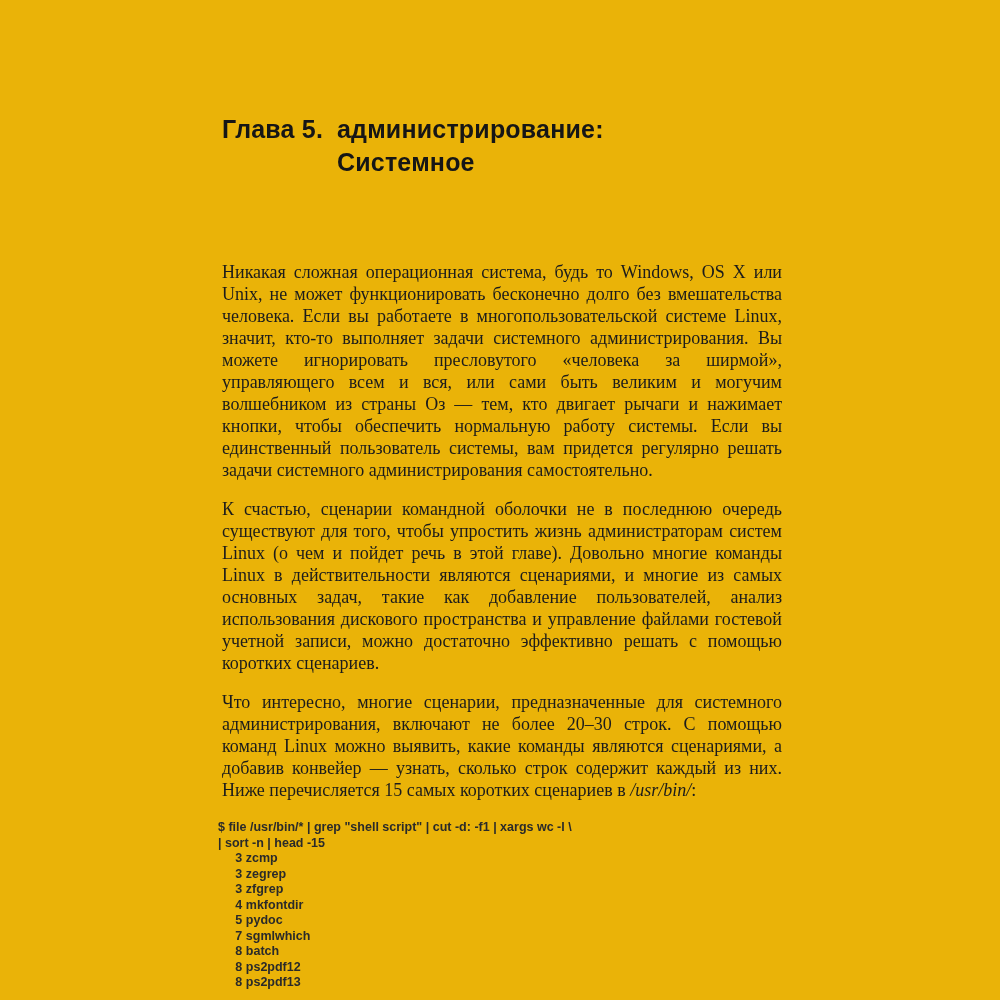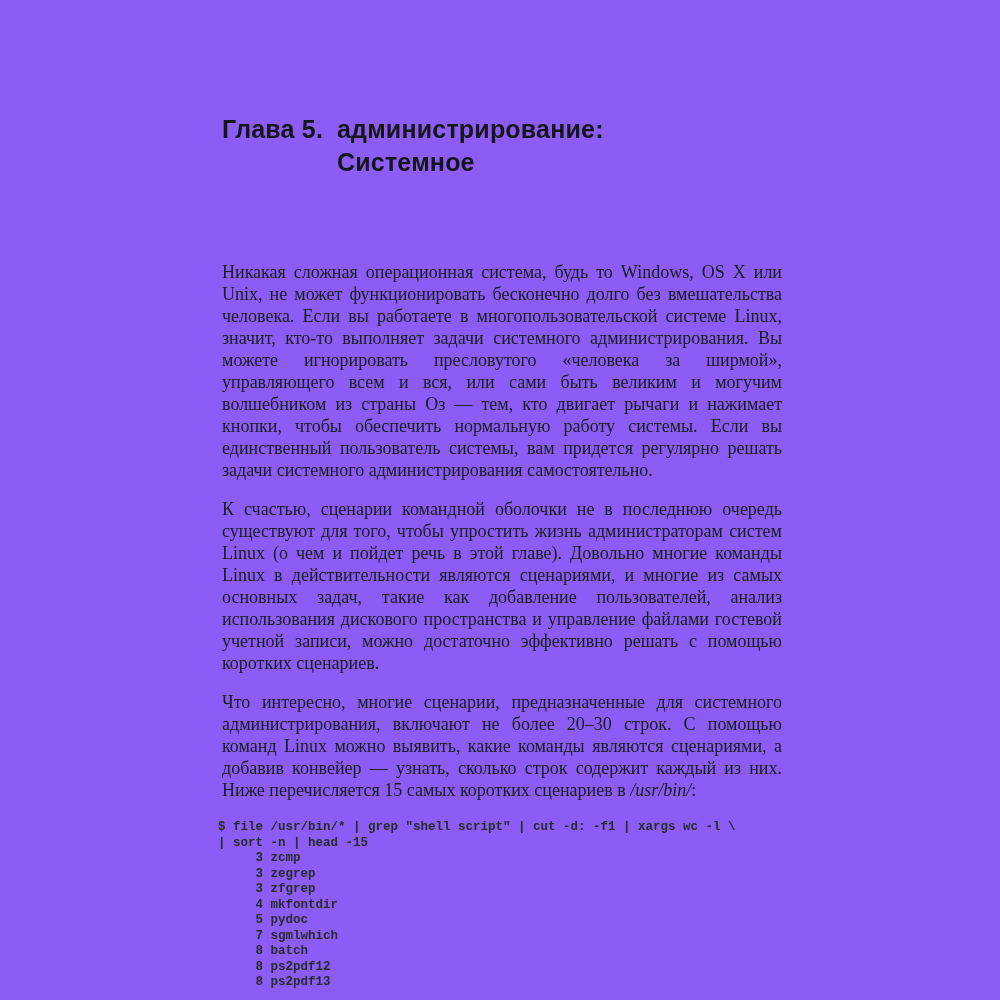--- a/index.html
+++ b/index.html
@@ -4,21 +4,21 @@
 <style>
   html, body {
     margin: 0;
     padding: 0;
     background: #ffffff;
   }
   .page {
     position: relative;
     width: 1000px;
     height: 1000px;
-    background: #8b5cf6;
+    background: #eab308;
     overflow: hidden;
     box-sizing: border-box;
     padding: 113px 210px 0 222px;
     color: #1c1c1c;
   }
   .chapter-title {
     display: flex;
     align-items: flex-start;
     font-family: "Liberation Sans", sans-serif;
     font-weight: 700;
@@ -46,21 +46,21 @@
     text-align: justify;
     margin: 0 8px 17px 0;
     color: #1c1c1c;
   }
   .body-para:last-of-type {
     margin-bottom: 19px;
   }
   .path-italic {
   }
   .code-listing {
-    font-family: Liberation Mono, monospace;
+    font-family: Liberation Sans, sans-serif;
     font-weight: 700;
     font-size: 12.5px;
     line-height: 15.5px;
     color: #2a2a2a;
     margin: 0 0 0 -4px;
     white-space: pre;
   }
 </style>
 </head>
 <body>

